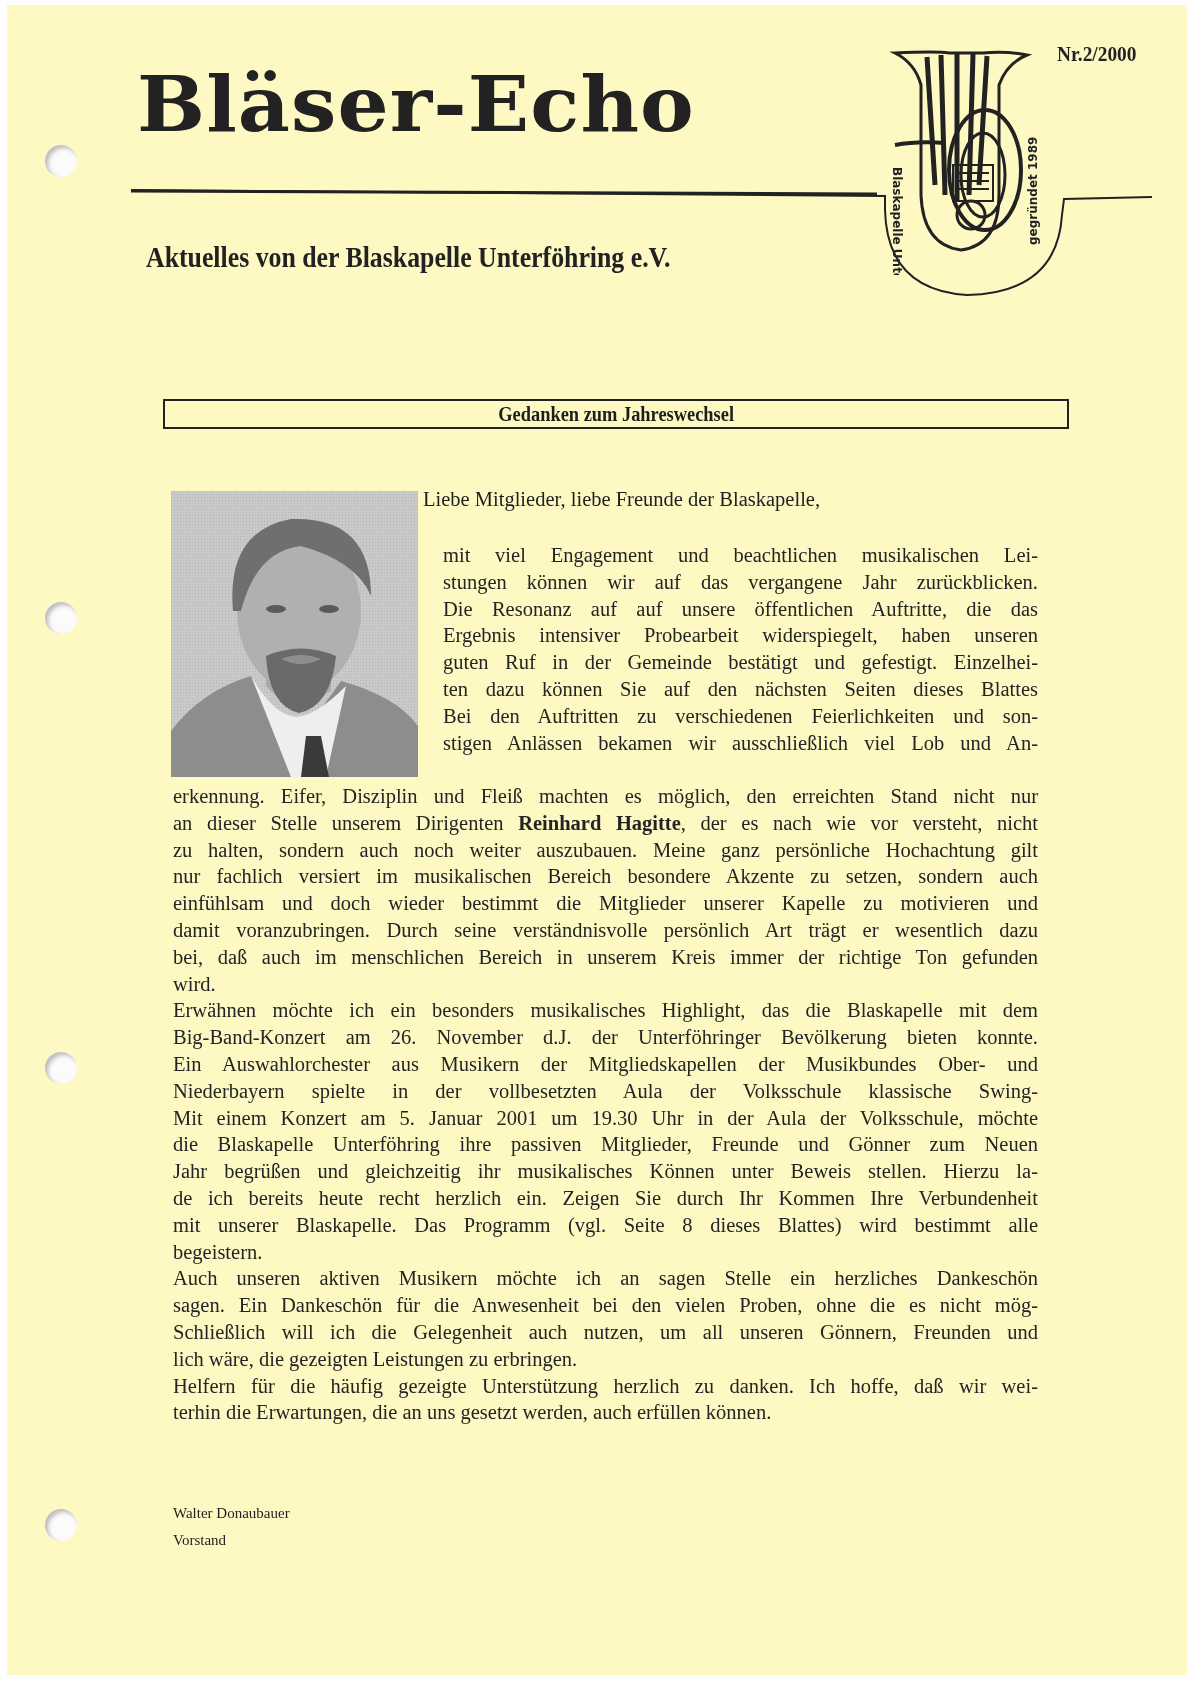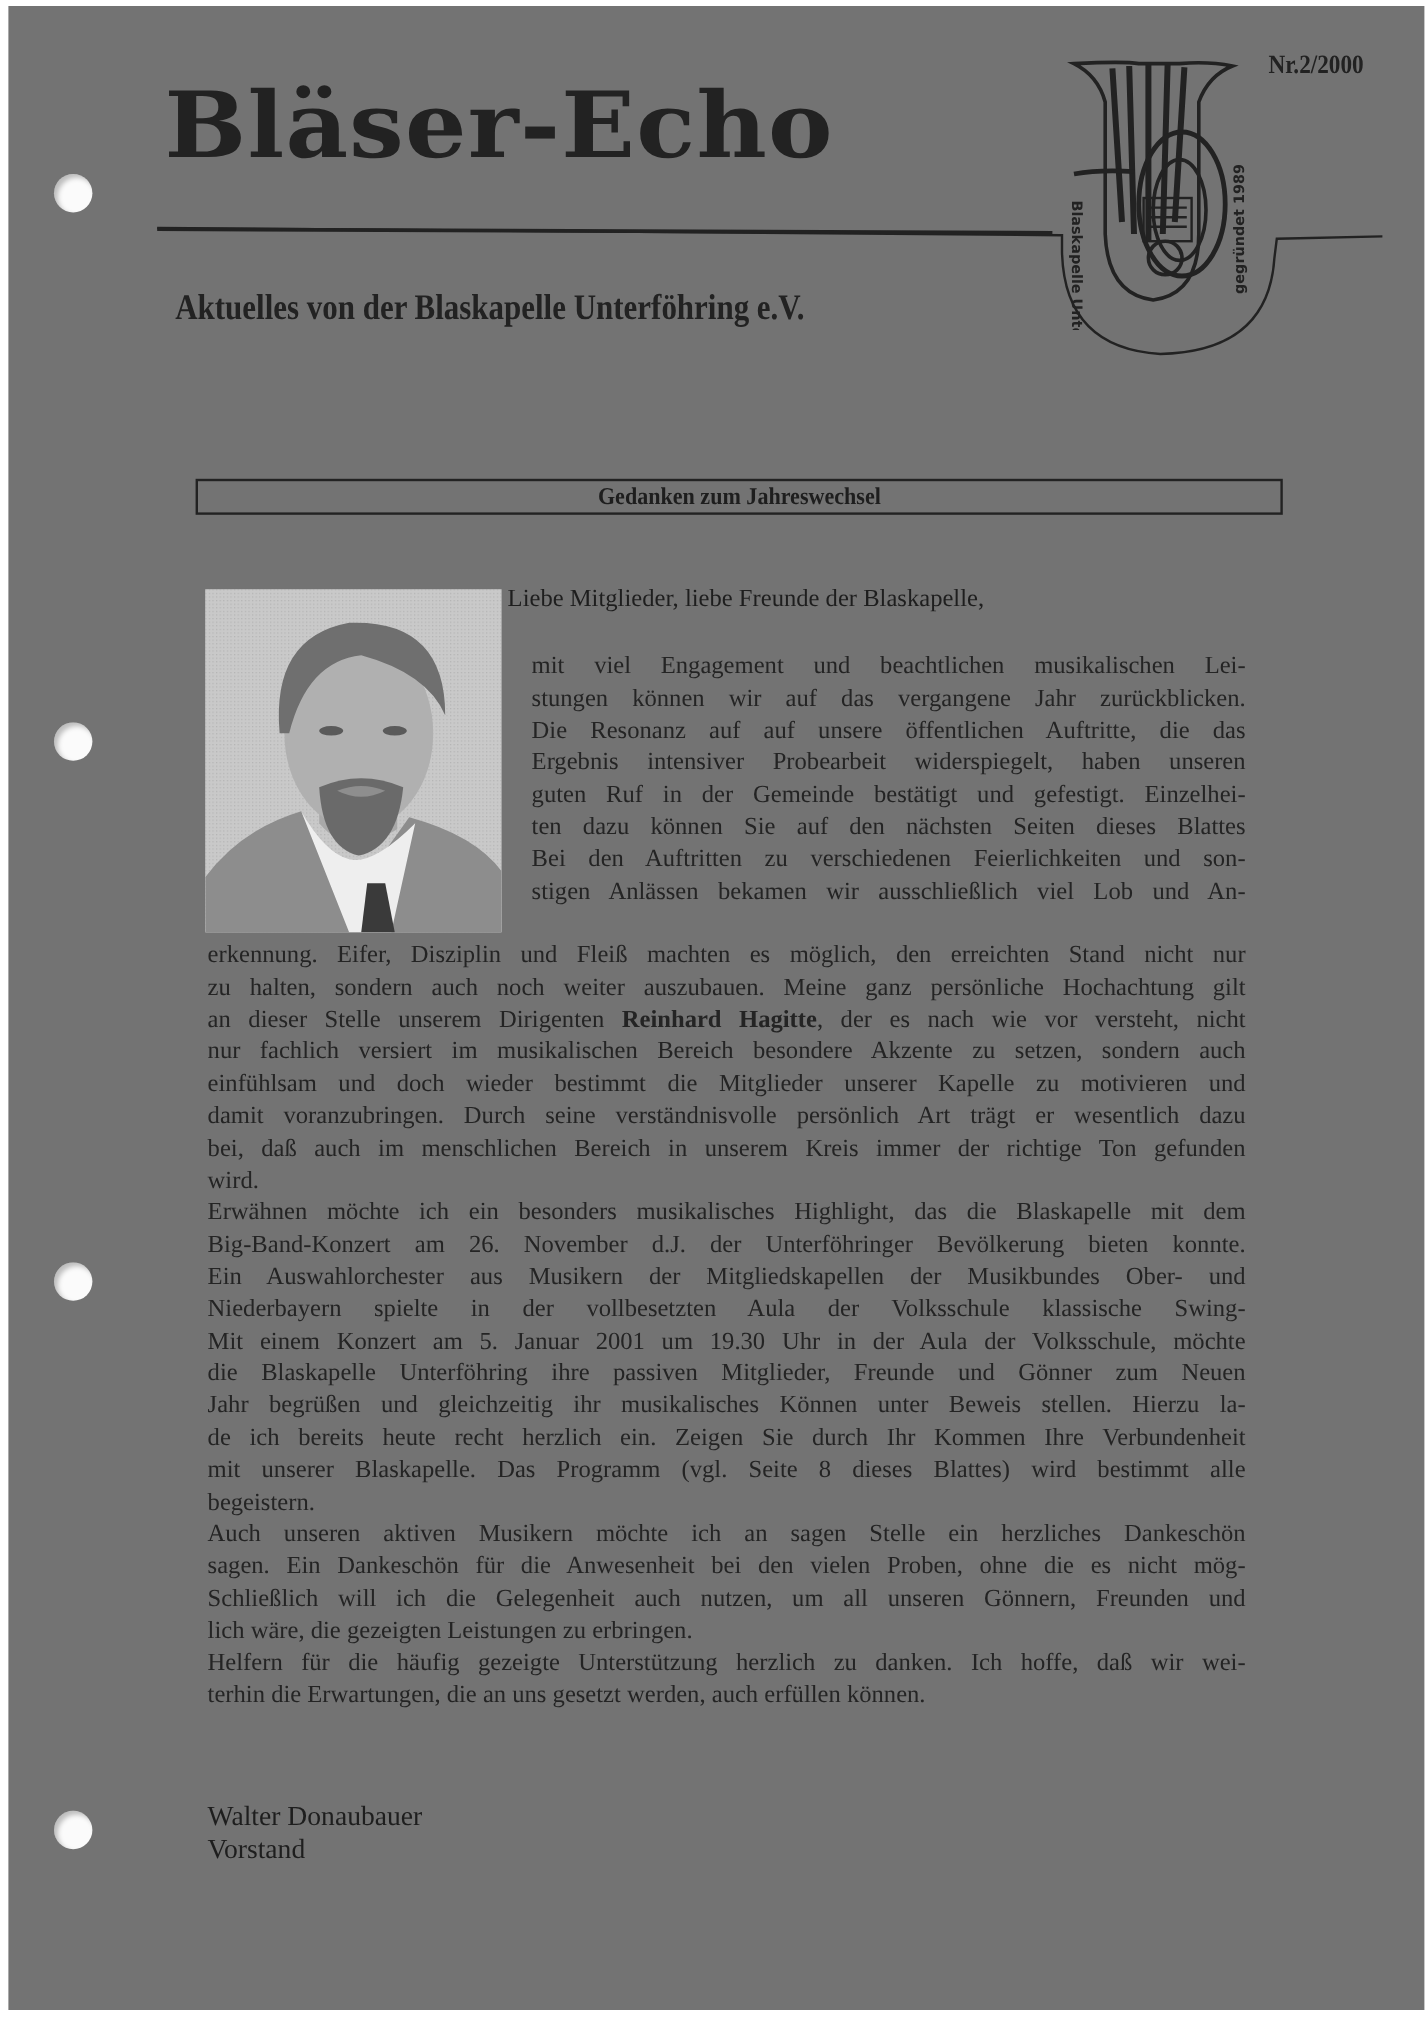--- a/index.html
+++ b/index.html
@@ -8,21 +8,21 @@
       background: #ffffff;
       position: relative;
       overflow: hidden;
       font-family: "Liberation Serif", serif;
       color: #1e1e1e;
     }
     .sheet {
       position: absolute;
       left: 7px; top: 5px;
       width: 1180px; height: 1670px;
-      background: #737373;
+      background: #fef9c3;
     }
     .hole {
       position: absolute;
       width: 32px; height: 32px;
       border-radius: 50%;
       background: #fbfbfb;
       box-shadow: inset 3px 3px 4px rgba(0,0,0,0.25);
     }
     .issue-number {
       position: absolute; left: 1050px; top: 36px;
@@ -73,21 +73,21 @@
       font-size: 20.5px;
       line-height: 26.8px;
       color: #242424;
       text-align: justify;
     }
     .line { display: block; white-space: nowrap; height: 26.8px; }
     .just { text-align: justify; text-align-last: justify; white-space: normal; }
     .greeting { position: absolute; left: 416px; top: 483px; font-size: 20.5px; }
     .col-right { left: 436px; top: 537px; width: 595px; }
     .col-full { left: 166px; top: 778px; width: 865px; }
-    .signature { position: absolute; left: 166px; top: 1495px; font-size: 23px; line-height: 27px; }
+    .signature { position: absolute; left: 166px; top: 1495px; font-size: 15px; line-height: 27px; }
     b.name { font-weight: bold; }
   </style>
 </head>
 <body>
 
 <div class="sheet">
 
   <div class="hole" style="left:38px; top:140px;"></div>
   <div class="hole" style="left:38px; top:597px;"></div>
   <div class="hole" style="left:38px; top:1047px;"></div>
@@ -162,22 +162,22 @@
     <span class="line just">Die Resonanz auf auf unsere öffentlichen Auftritte, die das</span>
     <span class="line just">Ergebnis intensiver Probearbeit widerspiegelt, haben unseren</span>
     <span class="line just">guten Ruf in der Gemeinde bestätigt und gefestigt. Einzelhei-</span>
     <span class="line just">ten dazu können Sie auf den nächsten Seiten dieses Blattes</span>
     <span class="line just">Bei den Auftritten zu verschiedenen Feierlichkeiten und son-</span>
     <span class="line just">stigen Anlässen bekamen wir ausschließlich viel Lob und An-</span>
   </div>
 
   <div class="body-text col-full">
     <span class="line just">erkennung. Eifer, Disziplin und Fleiß machten es möglich, den erreichten Stand nicht nur</span>
+    <span class="line just"><span>an dieser Stelle unserem Dirigenten</span> <b class="name">Reinhard Hagitte</b><span>, der es nach wie vor versteht, nicht</span></span>
     <span class="line just">zu halten, sondern auch noch weiter auszubauen. Meine ganz persönliche Hochachtung gilt</span>
-    <span class="line just"><span>an dieser Stelle unserem Dirigenten</span> <b class="name">Reinhard Hagitte</b><span>, der es nach wie vor versteht, nicht</span></span>
     <span class="line just">nur fachlich versiert im musikalischen Bereich besondere Akzente zu setzen, sondern auch</span>
     <span class="line just">einfühlsam und doch wieder bestimmt die Mitglieder unserer Kapelle zu motivieren und</span>
     <span class="line just">damit voranzubringen. Durch seine verständnisvolle persönlich Art trägt er wesentlich dazu</span>
     <span class="line just">bei, daß auch im menschlichen Bereich in unserem Kreis immer der richtige Ton gefunden</span>
     <span class="line">wird.</span>
     <span class="line just">Erwähnen möchte ich ein besonders musikalisches Highlight, das die Blaskapelle mit dem</span>
     <span class="line just">Big-Band-Konzert am 26. November d.J. der Unterföhringer Bevölkerung bieten konnte.</span>
     <span class="line just">Ein Auswahlorchester aus Musikern der Mitgliedskapellen der Musikbundes Ober- und</span>
     <span class="line just">Niederbayern spielte in der vollbesetzten Aula der Volksschule klassische Swing-</span>
     <span class="line just">Mit einem Konzert am 5. Januar 2001 um 19.30 Uhr in der Aula der Volksschule, möchte</span>

